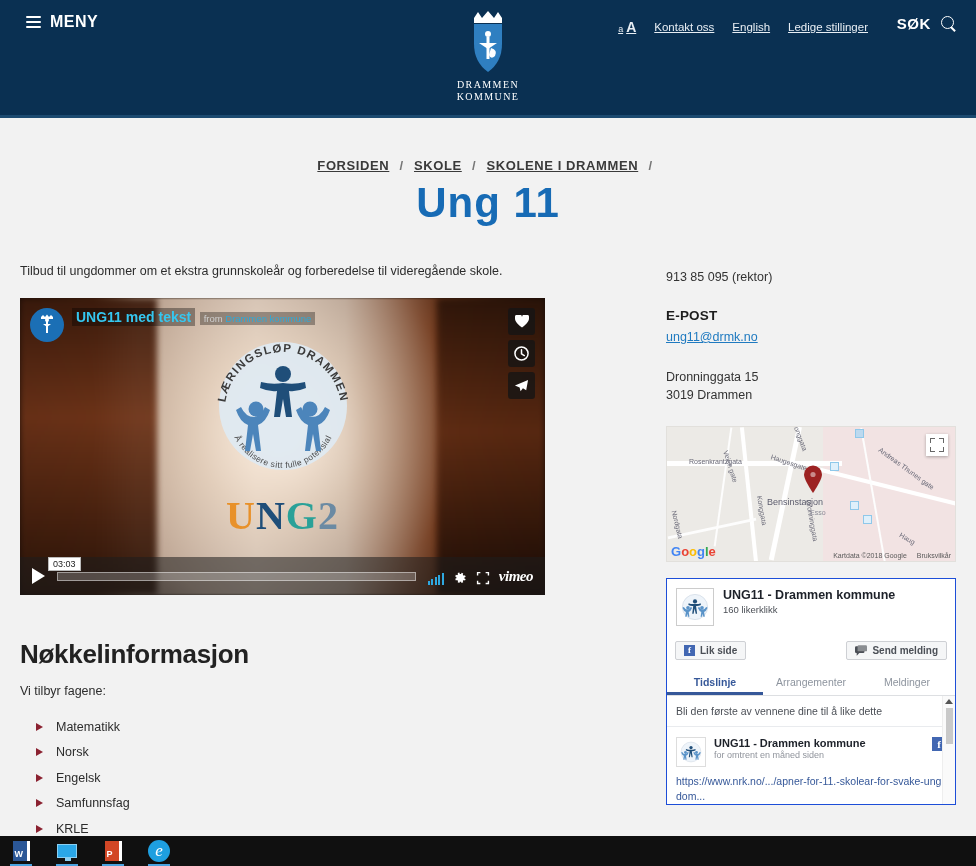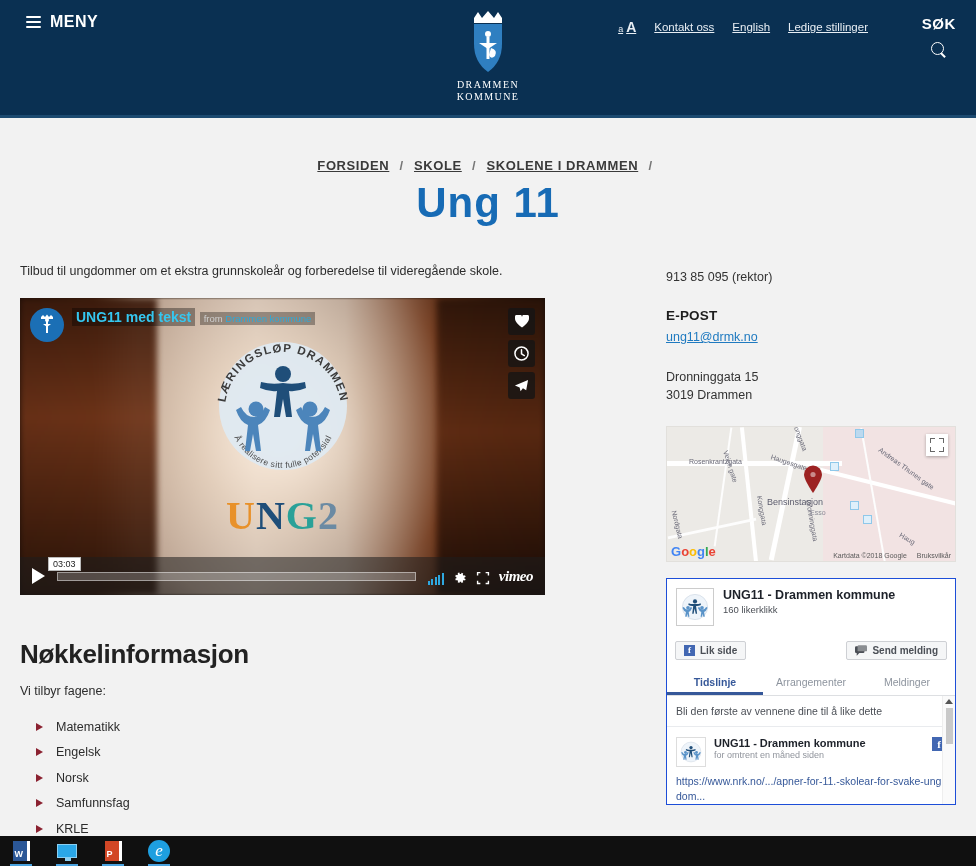--- a/index.html
+++ b/index.html
@@ -46,21 +46,21 @@
     color: #e8eef4; font-size: 11.5px; text-decoration: underline;
     cursor: pointer; white-space: nowrap;
   }
   .textsize { display: flex; align-items: baseline; gap: 3px; }
   .textsize .sm { font-size: 9px; }
   .textsize .lg { font-size: 14px; font-weight: bold; }
 
   .search-btn {
     position: absolute; right: 20px; top: 15px;
     display: flex; align-items: center; gap: 10px;
-    color: #fff; cursor: pointer; flex-direction: column;
+    color: #fff; cursor: pointer;
   }
   .search-btn .lbl { font-size: 15px; font-weight: bold; letter-spacing: .6px; }
   .mag { width: 15px; height: 15px; position: relative; display: inline-block; }
   .mag::before {
     content: ""; position: absolute; left: 0; top: 0;
     width: 11px; height: 11px; border: 1.6px solid #fff; border-radius: 50%;
   }
   .mag::after {
     content: ""; position: absolute; left: 10px; top: 10px;
     width: 6px; height: 1.6px; background: #fff; transform: rotate(45deg);
@@ -423,25 +423,25 @@
 
       <h2 class="section-h">Nøkkelinformasjon</h2>
       <p class="sub-lead">Vi tilbyr fagene:</p>
       <ul class="fag-list">
         <li>
             <span class="tri"></span>
             <span>Matematikk</span>
           </li>
         <li>
             <span class="tri"></span>
-            <span>Engelsk</span>
+            <span>Norsk</span>
           </li>
         <li>
             <span class="tri"></span>
-            <span>Norsk</span>
+            <span>Engelsk</span>
           </li>
         <li>
             <span class="tri"></span>
             <span>Samfunnsfag</span>
           </li>
         <li>
             <span class="tri"></span>
             <span>KRLE</span>
           </li>
       </ul>

